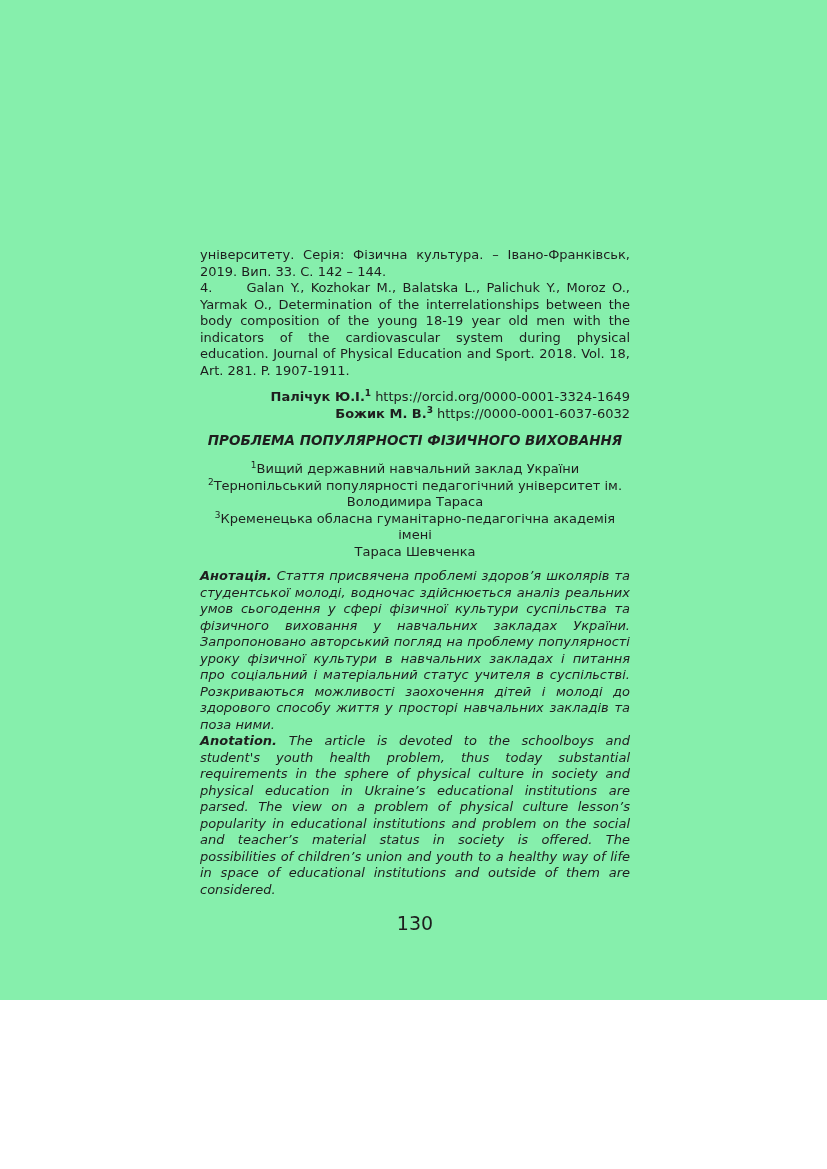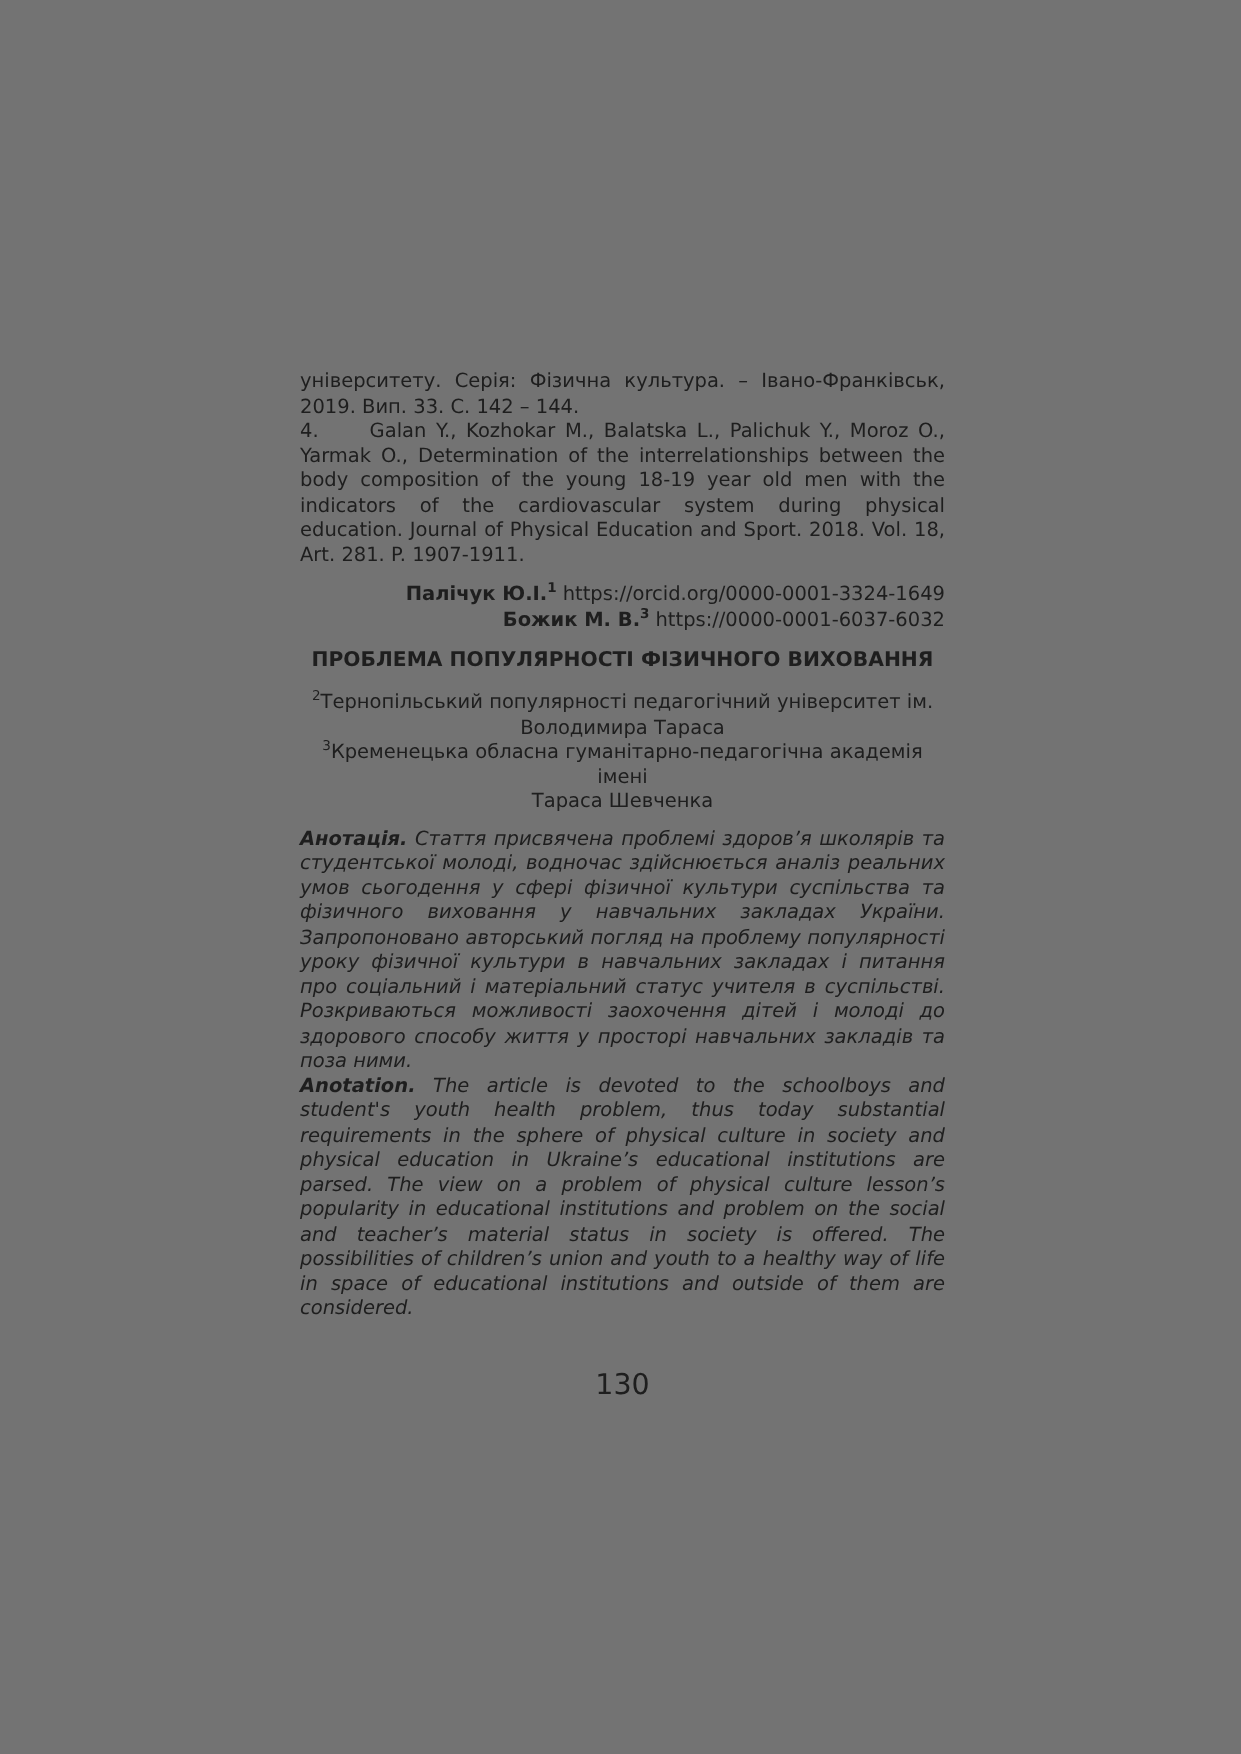--- a/index.html
+++ b/index.html
@@ -1,20 +1,20 @@
 <!DOCTYPE html>
 <html><head>
 <meta charset="utf-8">
 <style>
   html, body { margin: 0; padding: 0; background: #ffffff; }
   .page {
     position: relative;
     width: 827px;
-    height: 1169px;
-    background: #737373;
+    height: 1000px;
+    background: #86efac;
     font-family: "DejaVu Sans", "Liberation Sans", sans-serif;
     color: #1e1e1e;
     overflow: hidden;
   }
   .content {
     position: absolute;
     left: 200px;
     top: 247px;
     width: 430px;
     font-size: 13px;
@@ -28,20 +28,21 @@
   .author-name { font-weight: bold; }
   sup { font-size: 9px; line-height: 0; }
   .author-row sup { font-weight: bold; }
   .orcid { margin-left: 4px; }
   .title {
     margin-top: 10px;
     text-align: center;
     font-weight: bold;
     font-size: 13.5px;
     line-height: 17px;
+    font-style: italic;
   }
   .affiliations { margin-top: 12px; text-align: center; }
   .abstract { margin-top: 8px; font-style: italic; }
   .abstract-en { margin-top: 0; }
   .abstract .label { font-weight: bold; }
   .page-number {
     position: absolute;
     left: 200px;
     top: 912px;
     width: 430px;
@@ -60,20 +61,21 @@
     <p class="justify"><span>4.</span><span class="ref-tab"></span><span>Galan Y., Kozhokar M., Balatska L., Palichuk Y., Moroz O., Yarmak O., Determination of the interrelationships between the body composition of the young 18-19 year old men with the indicators of the cardiovascular system during physical education. Journal of Physical Education and Sport. 2018. Vol. 18, Art. 281. P. 1907-1911.</span></p>
 
     <div class="authors">
       <div class="author-row"><span class="author-name">Палічук Ю.І.</span><sup>1</sup><span class="orcid">https://orcid.org/0000-0001-3324-1649</span></div>
       <div class="author-row"><span class="author-name">Божик М. В.</span><sup>3</sup><span class="orcid">https://0000-0001-6037-6032</span></div>
     </div>
 
     <h1 class="title">ПРОБЛЕМА ПОПУЛЯРНОСТІ ФІЗИЧНОГО ВИХОВАННЯ</h1>
 
     <div class="affiliations">
+      <div><sup>1</sup><span>Вищий державний навчальний заклад України</span></div>
       <div><sup>2</sup><span>Тернопільський популярності педагогічний університет ім.</span></div>
       <div><span>Володимира Тараса</span></div>
       <div><sup>3</sup><span>Кременецька обласна гуманітарно-педагогічна академія імені</span></div>
       <div><span>Тараса Шевченка</span></div>
     </div>
 
     <p class="abstract justify"><span class="label">Анотація.</span> <span>Стаття присвячена проблемі здоров’я школярів та студентської молоді, водночас здійснюється аналіз реальних умов сьогодення у сфері фізичної культури суспільства та фізичного виховання у навчальних закладах України. Запропоновано авторський погляд на проблему популярності уроку фізичної культури в навчальних закладах і питання про соціальний і матеріальний статус учителя в суспільстві. Розкриваються можливості заохочення дітей і молоді до здорового способу життя у просторі навчальних закладів та поза ними.</span></p>
 
     <p class="abstract abstract-en justify"><span class="label">Anotation.</span> <span>The article is devoted to the schoolboys and student's youth health problem, thus today substantial requirements in the sphere of physical culture in society and physical education in Ukraine’s educational institutions are parsed. The view on a problem of physical culture lesson’s popularity in educational institutions and problem on the social and teacher’s material status in society is offered. The possibilities of children’s union and youth to a healthy way of life in space of educational institutions and outside of them are considered.</span></p>
 

